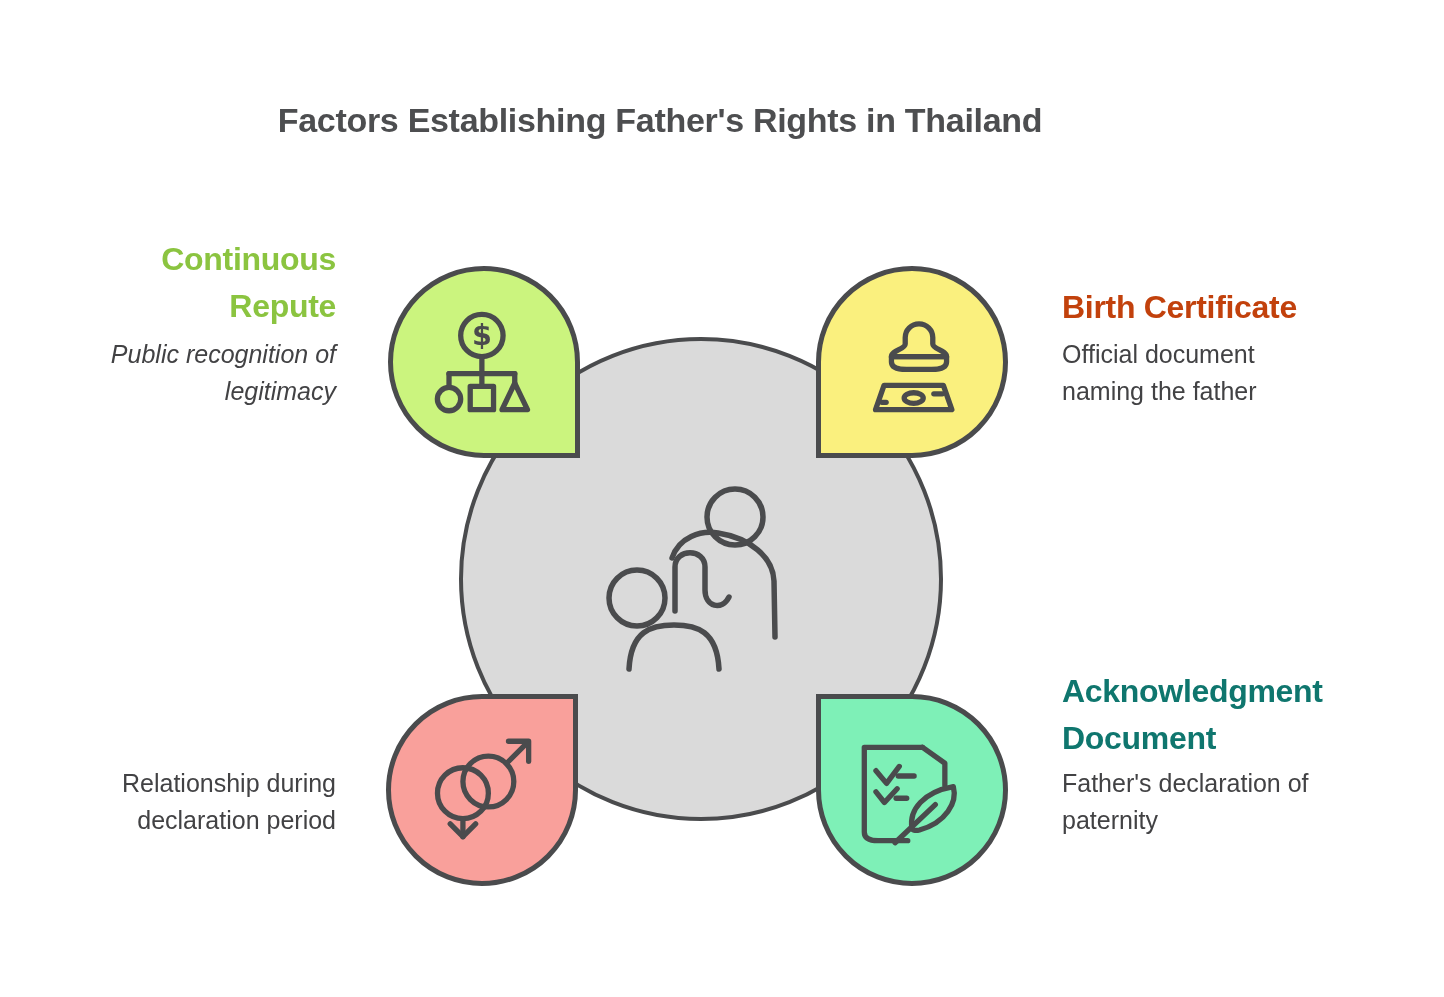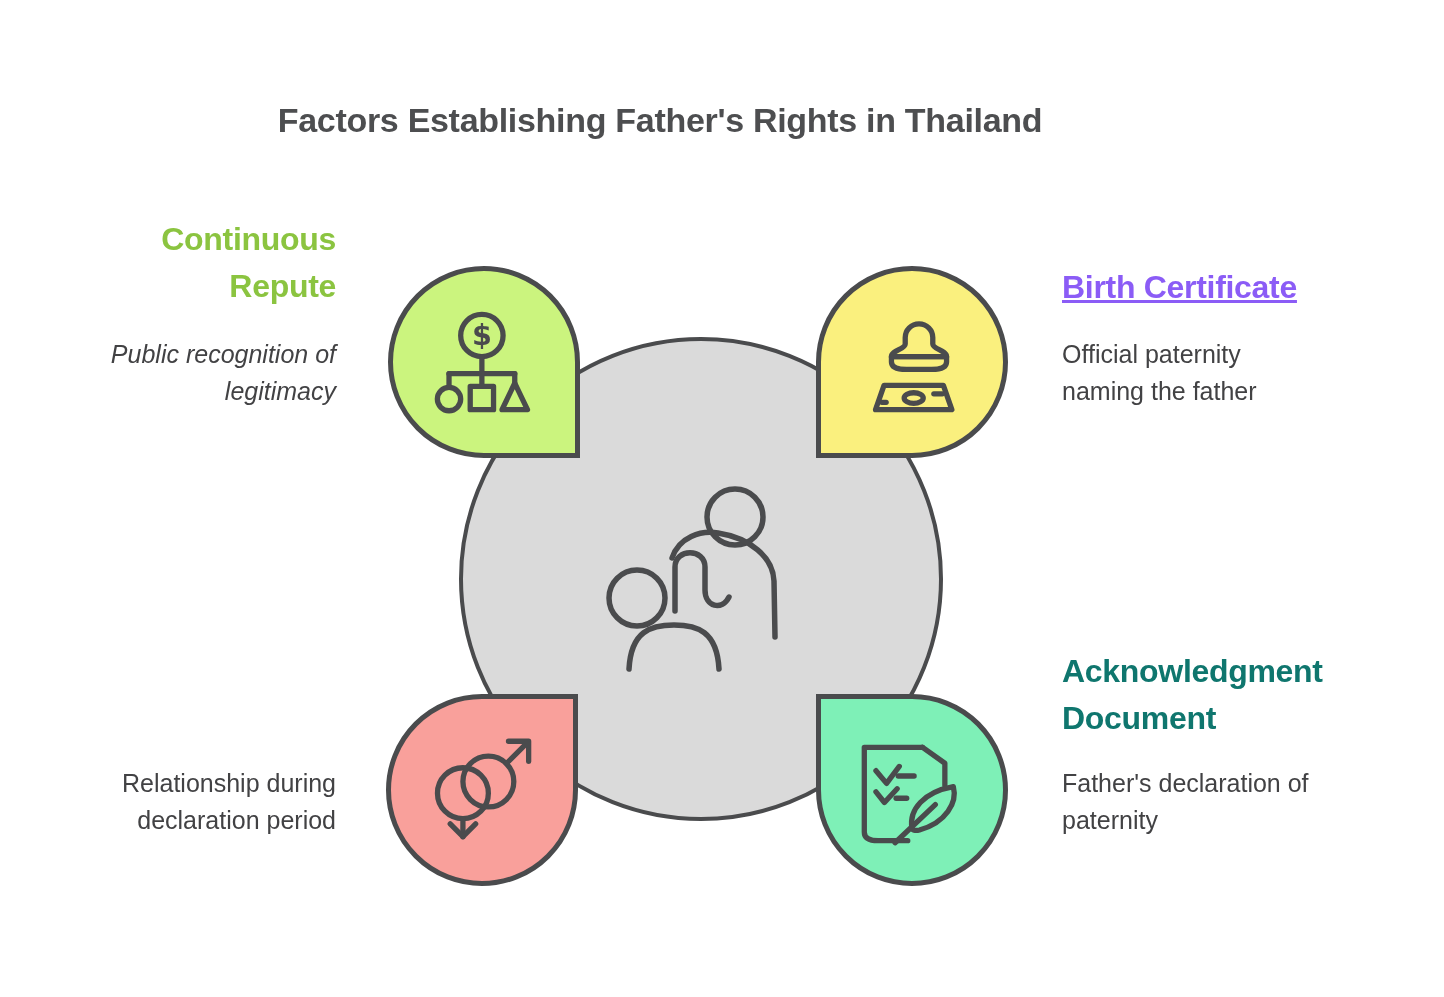--- a/index.html
+++ b/index.html
@@ -32,24 +32,24 @@
   #pod-tr { left:816px; top:266px; background:#FAF07E; border-radius:50% 50% 50% 0; }
   #pod-bl { left:386px; top:694px; background:#F9A09B; border-radius:50% 0 50% 50%; }
   #pod-br { left:816px; top:694px; background:#7EF0B7; border-radius:0 50% 50% 50%; }
   #pod-tr svg { transform:translateX(7px); }
   #pod-br svg { transform:translateY(4px); }
 
   
   .tblock { z-index:2; white-space:pre-line; }
   .col-left  { left:36px;  width:300px; text-align:right; }
   .col-right { left:1062px; width:346px; text-align:left; }
-  .heading { font-size:32px; line-height:47px; font-weight:bold; letter-spacing:-0.3px; }
+  .heading { font-size:32px; line-height:47px; font-weight:bold; letter-spacing:-0.3px;margin-top:20px; }
   .desc    { font-size:25px; line-height:37px; color:#424244; }
   .c-green  { color:#8BC440; }
-  .c-yellow { color:#8b5cf6;text-decoration:underline; }
+  .c-yellow { color:#c2410c; }
   .c-red    { color:#E25555; }
   .c-teal   { color:#0f766e; }
   #h-tl { top:216px; } #d-tl { top:336px;font-style:italic; }
   #h-tr { top:264px; } #d-tr { top:336px; }
   #h-bl { top:648px; } #d-bl { top:765px; }
   #h-br { top:648px; } #d-br { top:765px; }
 
   
   svg.icon * { stroke:#4A4B4D; stroke-width:5; fill:none; stroke-linecap:round; stroke-linejoin:round; }
   svg.icon text { stroke:none; fill:#4A4B4D; font-family:"DejaVu Sans", sans-serif; font-weight:bold; font-size:27px; }
@@ -121,21 +121,21 @@
       <path d="M34,96 L72,60"></path>
     </svg>
   </div>
 
   <div id="h-tl" class="abs tblock col-left heading c-green">Continuous
 Repute</div>
   <div id="d-tl" class="abs tblock col-left desc">Public recognition of
 legitimacy</div>
 
   <div id="h-tr" class="abs tblock col-right heading c-yellow">Birth Certificate</div>
-  <div id="d-tr" class="abs tblock col-right desc">Official paternity
+  <div id="d-tr" class="abs tblock col-right desc">Official document
 naming the father</div>
 
   <div id="d-bl" class="abs tblock col-left desc">Relationship during
 declaration period</div>
 
   <div id="h-br" class="abs tblock col-right heading c-teal">Acknowledgment
 Document</div>
   <div id="d-br" class="abs tblock col-right desc">Father's declaration of
 paternity</div>
 

